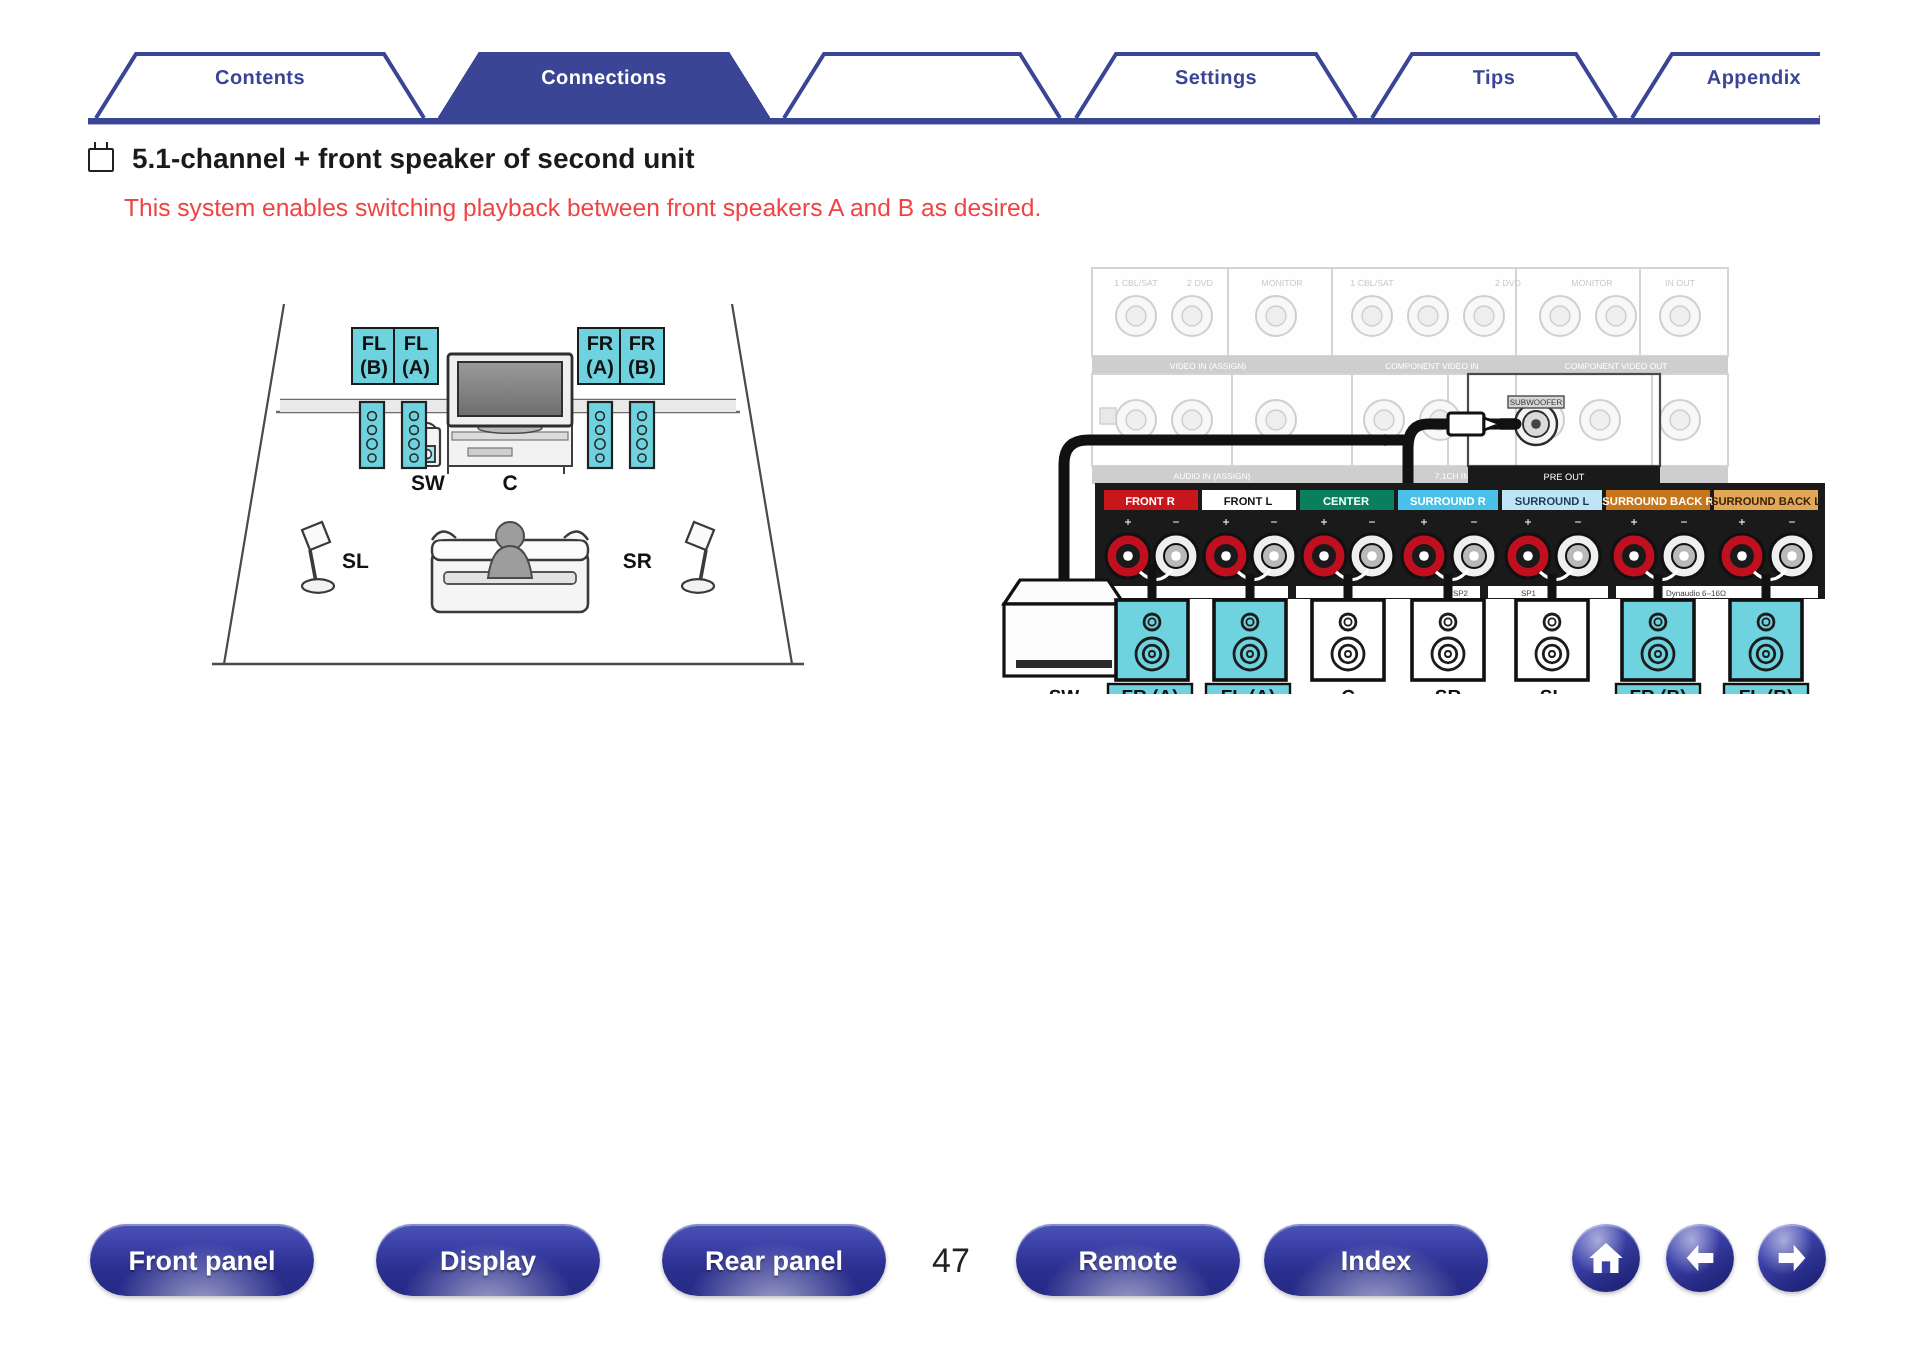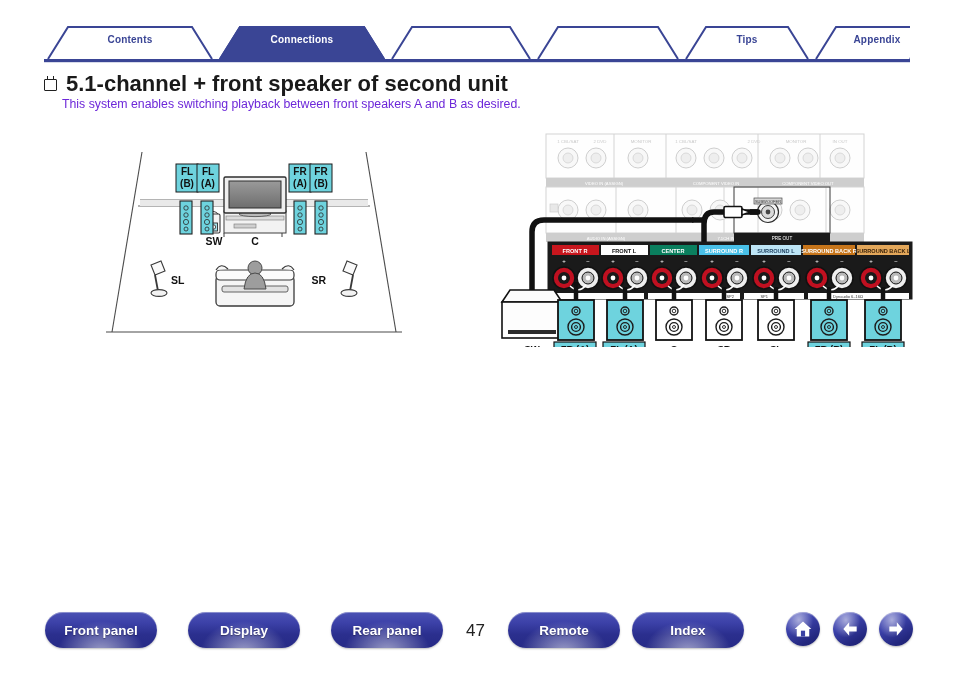--- a/index.html
+++ b/index.html
@@ -23,22 +23,22 @@
   
   .heading-row{position:absolute;left:44px;top:71px;display:flex;align-items:center;}
   .heading-bullet{
     width:11px;height:10px;border:1.6px solid #202020;border-radius:1px;
     margin-right:9px;position:relative;top:1px;background:#fff;
   }
   .heading-bullet::after{
     content:"";position:absolute;left:2px;top:-4px;width:5px;height:3px;
     background:#fff;border-left:1.6px solid #202020;border-right:1.6px solid #202020;
   }
-  .heading-text{font-size:22px;font-weight:bold;color:#1a1a1a;}
-  .subtext{position:absolute;left:62px;top:97px;font-size:12.3px;color:#6d28d9;}
+  .heading-text{font-size:14px;font-weight:bold;color:#1a1a1a;}
+  .subtext{position:absolute;left:62px;top:97px;font-size:12.3px;color:#ef4444;}
 
   
   .fig-left{position:absolute;left:104px;top:144px;}
   .fig-right{position:absolute;left:496px;top:132px;}
 
   
   .bottomnav{position:absolute;left:0;top:612px;width:954px;height:52px;}
   .pill{
     position:absolute;top:0;height:36px;border-radius:18px;
     background:
@@ -73,20 +73,21 @@
       <path d="M348,37 L368,5 L466,5 L486,37"></path>
       <path d="M494,37 L514,5 L614,5 L634,37"></path>
       <path d="M642,37 L662,5 L744,5 L764,37"></path>
       <path d="M772,37 L792,5 L890,5 L866,37"></path>
     </g>
     <path d="M176,37 L196,5 L320,5 L340,37 Z" fill="#3a4595" stroke="#3a4595" stroke-width="2"></path>
     <rect x="0" y="37" width="866" height="3.2" fill="#3a4595"></rect>
   </svg>
   <div class="tab-label" style="left:4px;width:164px;">Contents</div>
   <div class="tab-label active" style="left:176px;width:164px;">Connections</div>
+  <div class="tab-label" style="left:494px;width:140px;">Settings</div>
   <div class="tab-label" style="left:642px;width:122px;">Tips</div>
   <div class="tab-label" style="left:772px;width:122px;">Appendix</div>
 </div>
 
 <div class="heading-row">
   <span class="heading-bullet"></span>
   <span class="heading-text">5.1-channel + front speaker of second unit</span>
 </div>
 <div class="subtext">This system enables switching playback between front speakers A and B as desired.</div>
 

